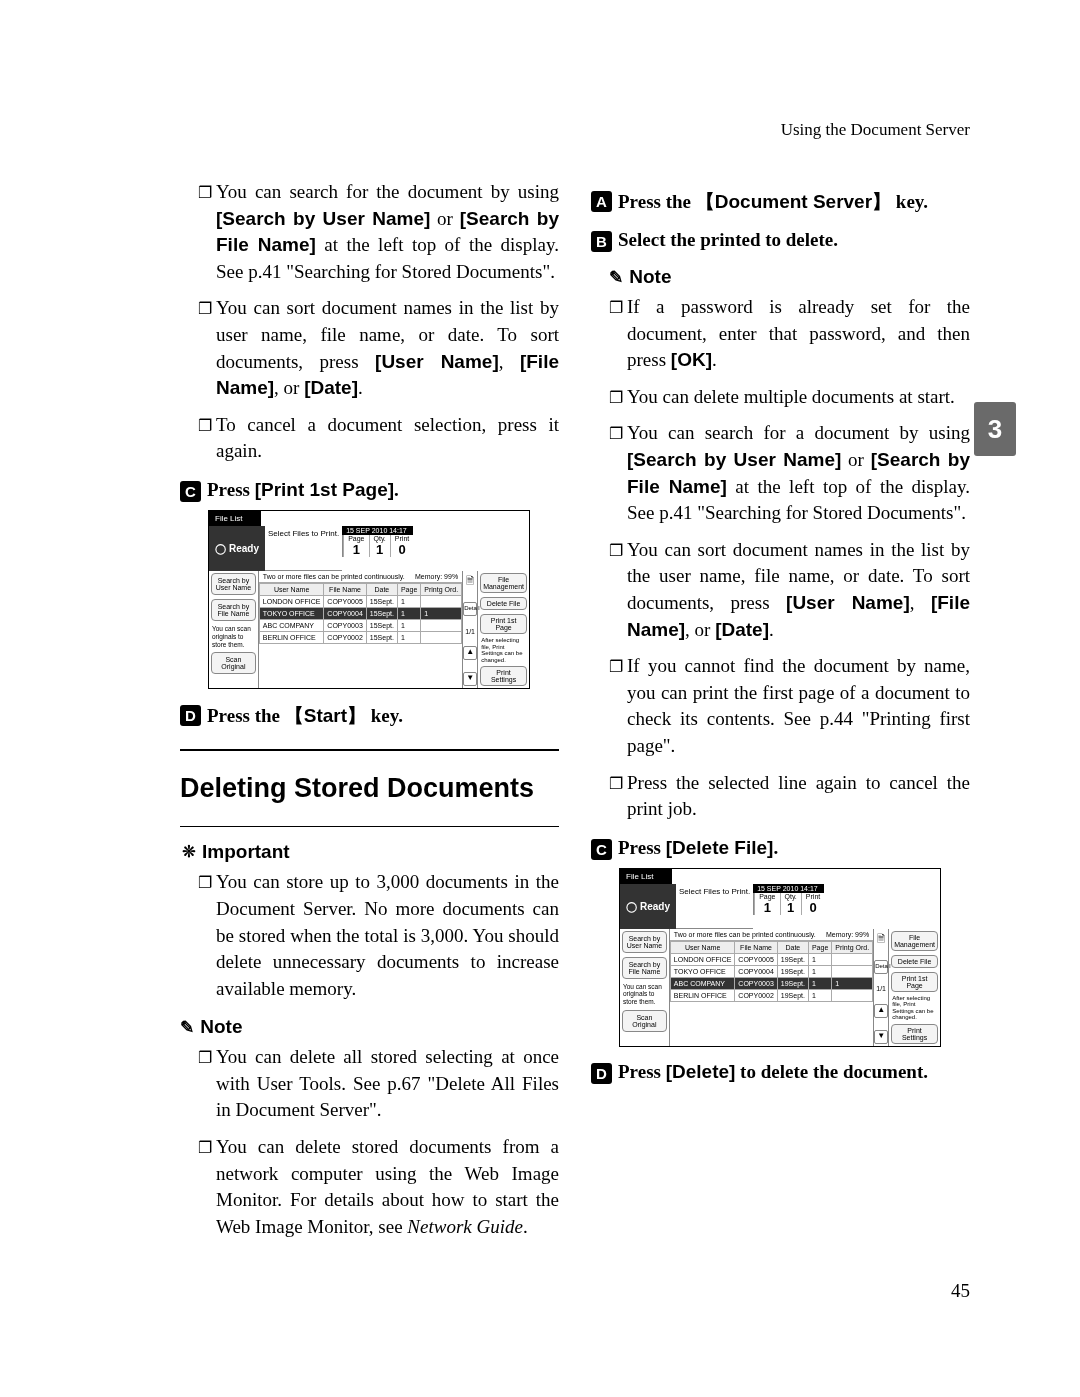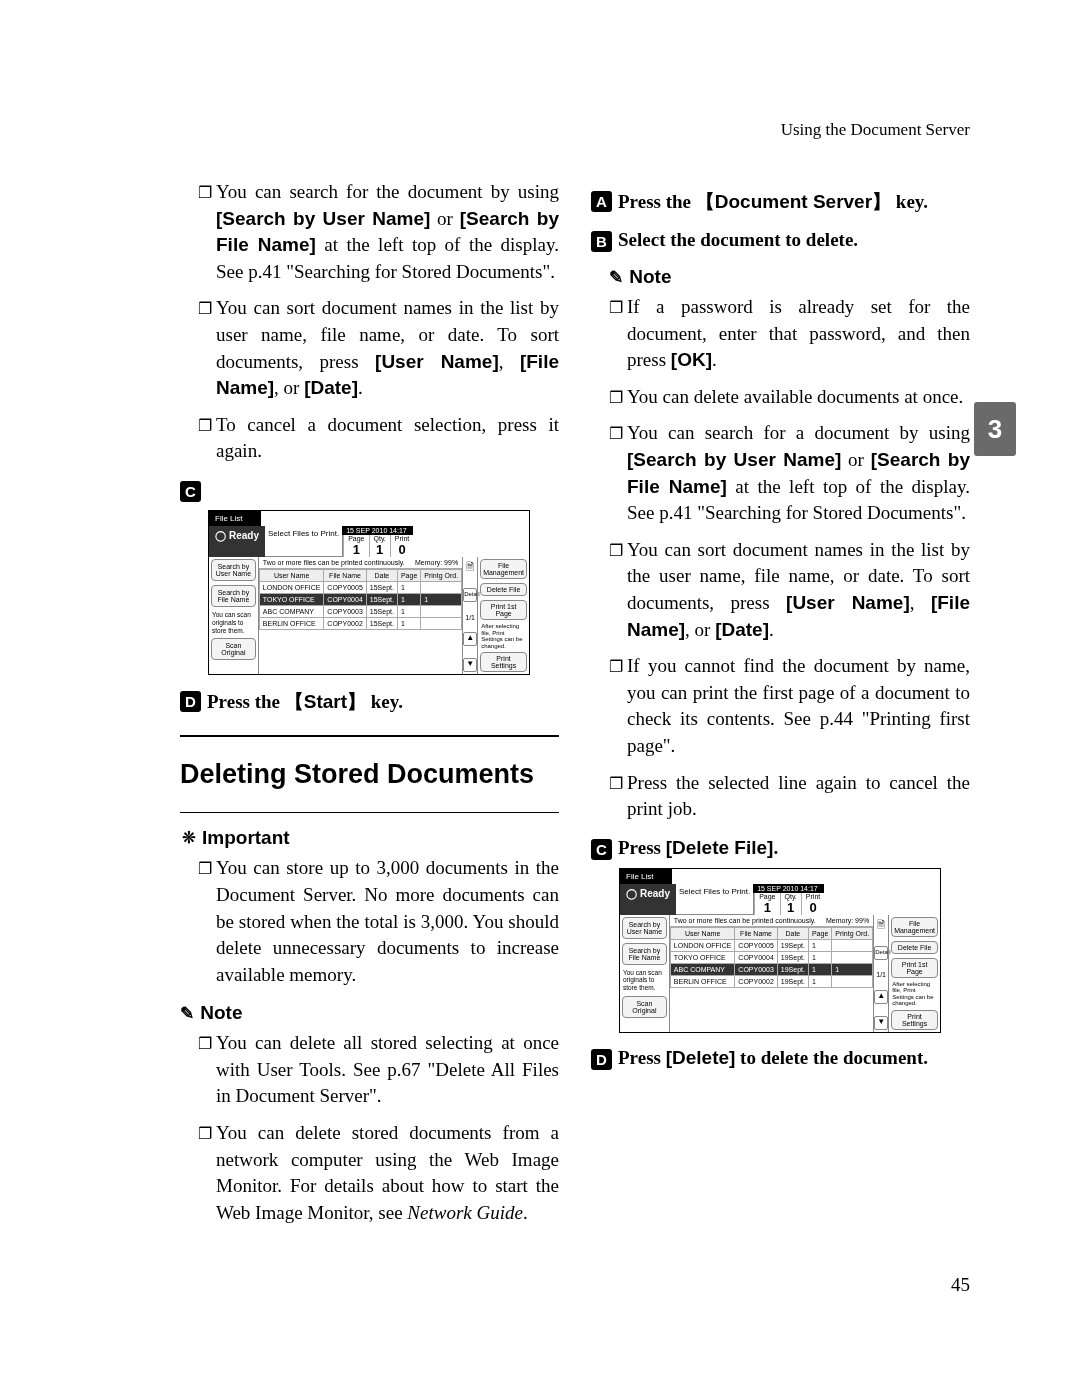--- a/index.html
+++ b/index.html
@@ -122,21 +122,21 @@
   }
   .ss-tab {
     background: #000;
     color: #fff;
     padding: 3px 6px;
     font-size: 8px;
   }
   .ss-ready {
     background: #333;
     color: #fff;
-    padding: 4px 6px;
+    padding: 17px 6px;
     font-weight: bold;
     font-size: 10px;
     flex: 0 0 auto;
   }
   .ss-title {
     flex: 1;
     text-align: center;
     padding: 3px;
     font-size: 8px;
     border-bottom: 1px solid #888;
@@ -243,21 +243,21 @@
     height: 12px;
     font-size: 8px;
     text-align: center;
     line-height: 10px;
     border-radius: 2px;
   }
   .ss-scroll .ind { font-size: 7px; }
   .page-num {
     text-align: right;
     font-size: 19px;
-    margin-top: 38px;
+    margin-top: 30px;
   }
   .side-tab {
     position: absolute;
     right: 64px;
     top: 402px;
     width: 42px;
     height: 54px;
     background: #6a6a6a;
     color: #fff;
     font-family: Arial, sans-serif;
@@ -292,20 +292,21 @@
           <span>You can sort document names in the list by user name, file name, or date. To sort documents, press </span><span class="sans-bold">[User Name]</span><span>, </span><span class="sans-bold">[File Name]</span><span>, or </span><span class="sans-bold">[Date]</span><span>.</span>
         </span>
       </div>
       <div class="bullet-item">
         <span class="sq">❐</span>
         <span class="bt">To cancel a document selection, press it again.</span>
       </div>
 
       <div class="step">
         <span class="step-num">C</span>
+        <span class="step-text"><span>Press </span><span class="sans-bold">[Print 1st Page]</span><span>.</span></span>
       </div>
 
       <div class="screenshot">
         <div class="ss-top">
           <div style="display:flex;flex-direction:column;width:52px">
             <div class="ss-tab">File List</div>
           </div>
           <div style="flex:1">
             <div style="display:flex;align-items:stretch">
               <div class="ss-ready">◯ <span>Ready</span></div>
@@ -422,37 +423,37 @@
       </div>
     </div>
 
     <div class="col">
       <div class="step">
         <span class="step-num">A</span>
         <span class="step-text"><span>Press the </span><span class="keycap">Document Server</span><span> key.</span></span>
       </div>
       <div class="step">
         <span class="step-num">B</span>
-        <span class="step-text">Select the document to delete.</span>
+        <span class="step-text">Select the printed to delete.</span>
       </div>
 
       <div class="sub-heading" style="margin-left:18px">
         <span class="note-icon">✎</span>
           <span>Note</span>
       </div>
 
       <div class="bullet-item">
         <span class="sq">❐</span>
         <span class="bt">
           <span>If a password is already set for the document, enter that password, and then press </span><span class="sans-bold">[OK]</span><span>.</span>
         </span>
       </div>
       <div class="bullet-item">
         <span class="sq">❐</span>
-        <span class="bt">You can delete available documents at once.</span>
+        <span class="bt">You can delete multiple documents at start.</span>
       </div>
       <div class="bullet-item">
         <span class="sq">❐</span>
         <span class="bt">
           <span>You can search for a document by using </span><span class="sans-bold">[Search by User Name]</span><span> or </span><span class="sans-bold">[Search by File Name]</span><span> at the left top of the display. See p.41 "Searching for Stored Documents".</span>
         </span>
       </div>
       <div class="bullet-item">
         <span class="sq">❐</span>
         <span class="bt">

